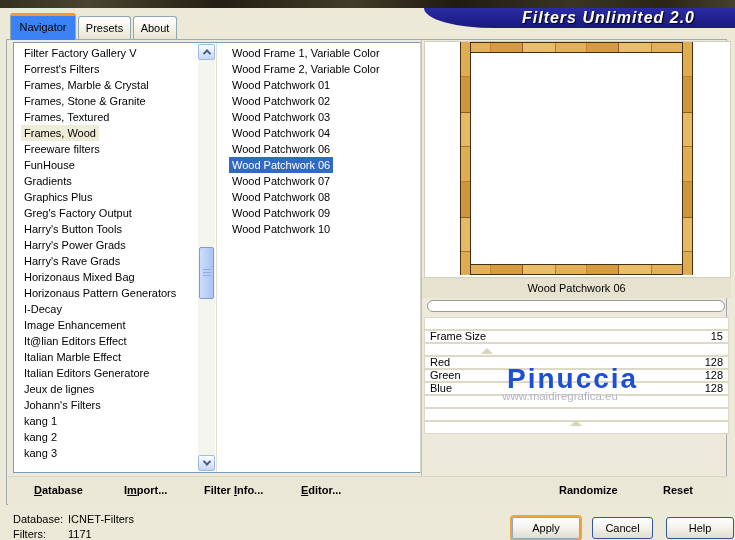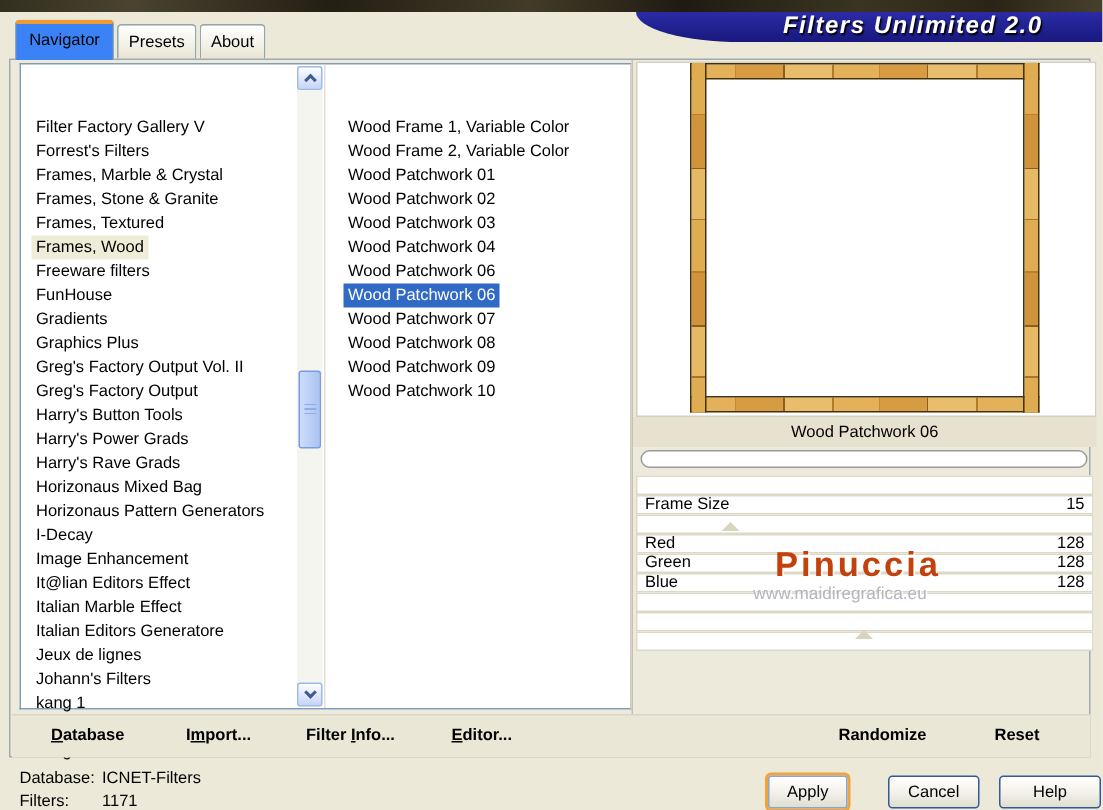--- a/index.html
+++ b/index.html
@@ -30,21 +30,21 @@
     background:linear-gradient(#FFFFFF,#F0EDE0 70%,#E6E2D2); }
   .tab.presets { left:78px; width:53px; }
   .tab.about { left:133px; width:44px; }
   
   .tab-page { position:absolute; left:6px; top:39px; width:721px; height:466px;
     background:#EDEADB; border:1px solid #A3AAAF; }
   
   .lists-box { position:absolute; left:6px; top:2px; width:408px; height:431px;
     background:#fff;
     border:1px solid #7F9DB9; border-right-color:#D4D0C8; }
-  .col { position:absolute; top:2px;margin-top:32px; }
+  .col { position:absolute; top:2px; }
   .cat-col { left:2px; width:180px; }
   .flt-col { left:206px; width:198px; }
   .li { width:fit-content; line-height:16px; padding:0 3px; margin-left:5px; white-space:nowrap; }
   .flt-col .li { margin-left:9px; }
   .li.hl-cream { background:#EFEDD8; }
   .li.hl-blue { background:#316AC5; color:#fff; }
   .col-divider { position:absolute; left:202px; top:0; width:1px; height:429px; background:#E3E0D2; }
   
   .sbar { position:absolute; left:184px; top:1px; width:17px; height:427px; background:#F5F5EF; }
   .sbtn { position:absolute; left:0; width:17px; height:16px;
@@ -91,33 +91,33 @@
   .params { position:absolute; left:417px; top:277px; width:305px; }
   .prow { height:13px; margin-bottom:0; background:#fff; border:1px solid #DDD9C6;
     display:flex; justify-content:space-between; align-items:center; padding:0 5px;
     font-size:11px; line-height:11px; }
   .tri { position:absolute; width:0; height:0;
     border-left:6px solid transparent; border-right:6px solid transparent;
     border-bottom:6px solid #D8D4BE; }
   .tri.t1 { left:474px; top:308px; }
   .tri.t2 { left:563px; top:380px; }
   .wm1 { position:absolute; left:500px; top:323px; width:130px; text-align:center;
-    font-size:23px; font-weight:bold; color:#c2410c; letter-spacing:2px;
+    font-size:28px; font-weight:bold; color:#1d4ed8; letter-spacing:2px;
     text-shadow:1px 1px 0 #ffffff; }
   .wm2 { position:absolute; left:468px; top:350px; width:170px; text-align:center;
     font-size:11.5px; color:#B6B3C2; text-shadow:1px 1px 0 #ffffff; }
   
   .status-row { position:absolute; left:13px; white-space:nowrap; }
   .status-row .val { position:absolute; left:55px; }
   .srow1 { top:513px; } .srow2 { top:528px; }
   .xp-btn { position:absolute; top:517px; height:22px;
     background:linear-gradient(#FFFFFF,#F2F0E8 55%,#E0DDD0);
     border:1px solid #33589E; border-radius:3px;
     font-family:"Liberation Sans",sans-serif; font-size:11px; text-align:center; line-height:20px; }
-  .btn-apply { left:512px; width:53px;
+  .btn-apply { left:512px; width:68px;
     border:1px solid #8CA6CE; box-shadow:0 0 0 2px #F0A43C; border-radius:2px; }
   .btn-cancel { left:592px; width:61px; }
   .btn-help { left:666px; width:68px; }
 </style>
 </head>
 <body>
 
 <div class="top-strip"></div>
 <div class="banner">
   <span>Filters Unlimited 2.0</span>
@@ -134,21 +134,20 @@
         <div class="li">Filter Factory Gallery V</div>
         <div class="li">Forrest's Filters</div>
         <div class="li">Frames, Marble &amp; Crystal</div>
         <div class="li">Frames, Stone &amp; Granite</div>
         <div class="li">Frames, Textured</div>
         <div class="li hl-cream">Frames, Wood</div>
         <div class="li">Freeware filters</div>
         <div class="li">FunHouse</div>
         <div class="li">Gradients</div>
         <div class="li">Graphics Plus</div>
-        <div class="li">Greg's Factory Output Vol. II</div>
         <div class="li">Greg's Factory Output</div>
         <div class="li">Harry's Button Tools</div>
         <div class="li">Harry's Power Grads</div>
         <div class="li">Harry's Rave Grads</div>
         <div class="li">Horizonaus Mixed Bag</div>
         <div class="li">Horizonaus Pattern Generators</div>
         <div class="li">I-Decay</div>
         <div class="li">Image Enhancement</div>
         <div class="li">It@lian Editors Effect</div>
         <div class="li">Italian Marble Effect</div>

